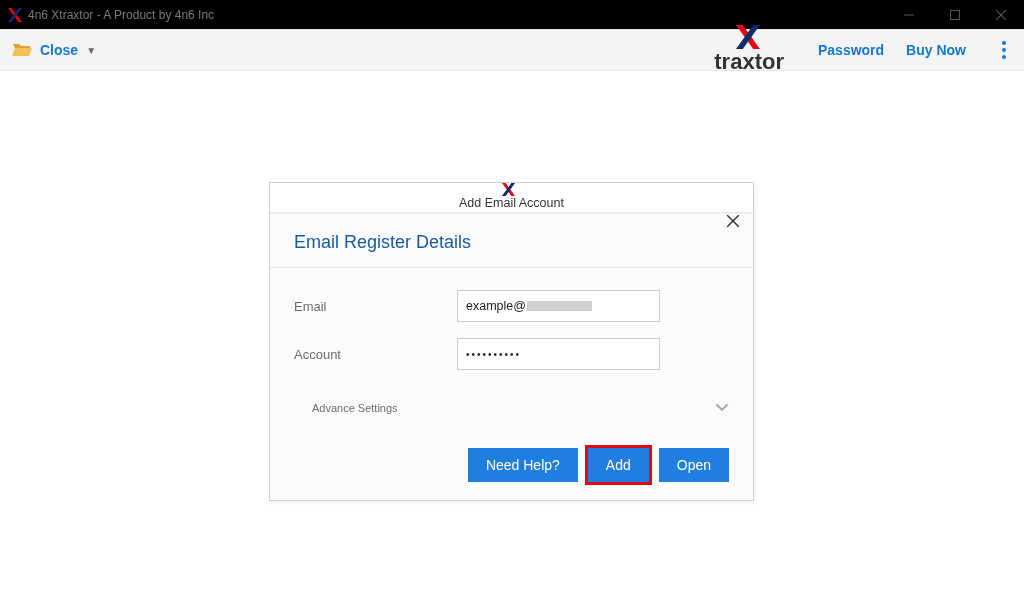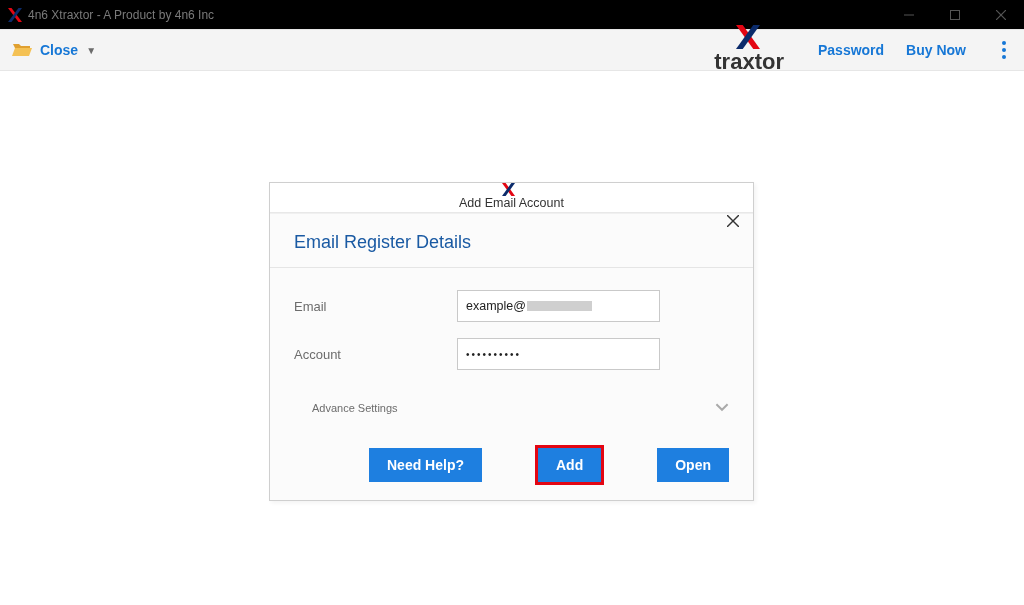--- a/index.html
+++ b/index.html
@@ -137,24 +137,24 @@
     gap:10px;
     margin-top:18px;
     align-items:center;
   }
   .btn {
     height:34px;
     padding: 0 18px;
     background:#1e7fe0;
     color:#fff;
     font-size:14px;
-    font-weight:700;
+    font-weight:400;
     border:none;
     cursor:pointer;
-    display:flex; align-items:center; justify-content:center;margin-left:46px;
+    display:flex; align-items:center; justify-content:center;
   }
   .btn.highlight {
     outline: 3px solid #e30613;
     outline-offset: 0;
   }
 
   
   .xlogo-blue { fill:#0b2b6b; }
   .xlogo-red  { fill:#e30613; }
 </style>

